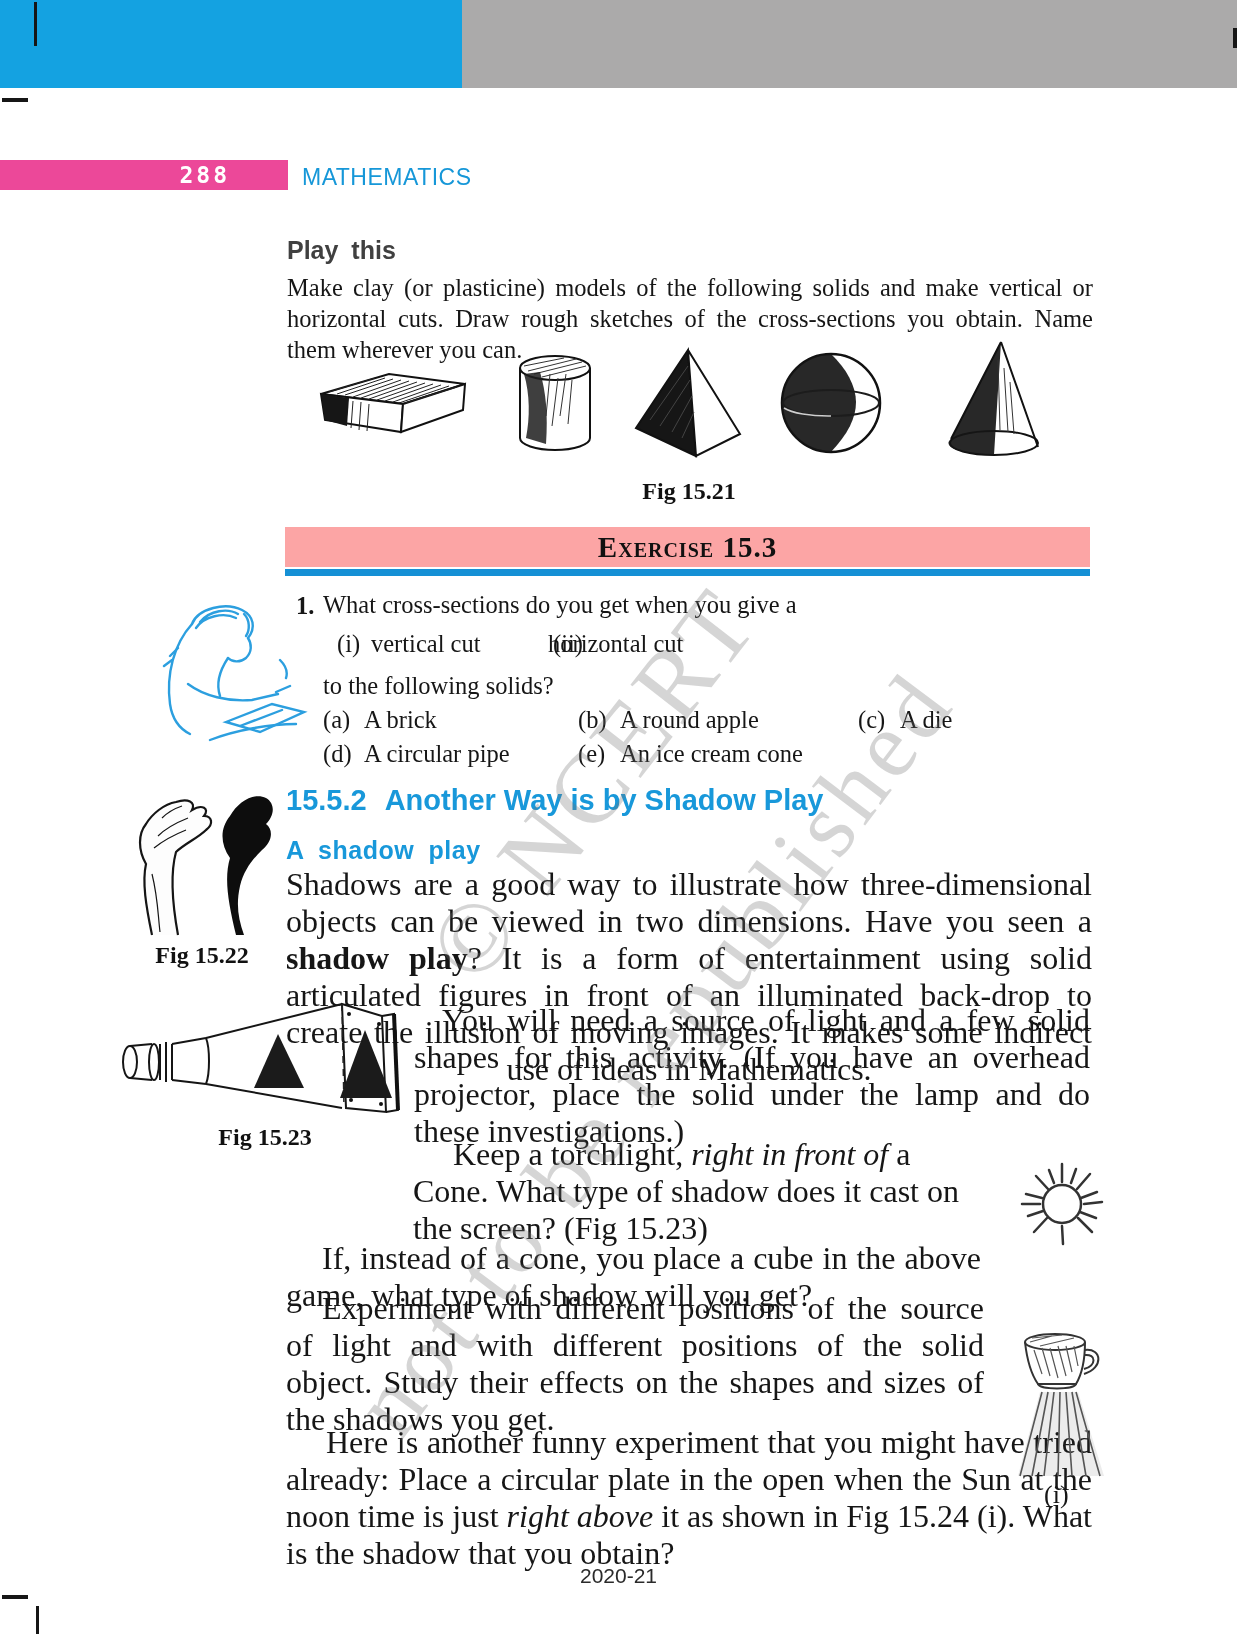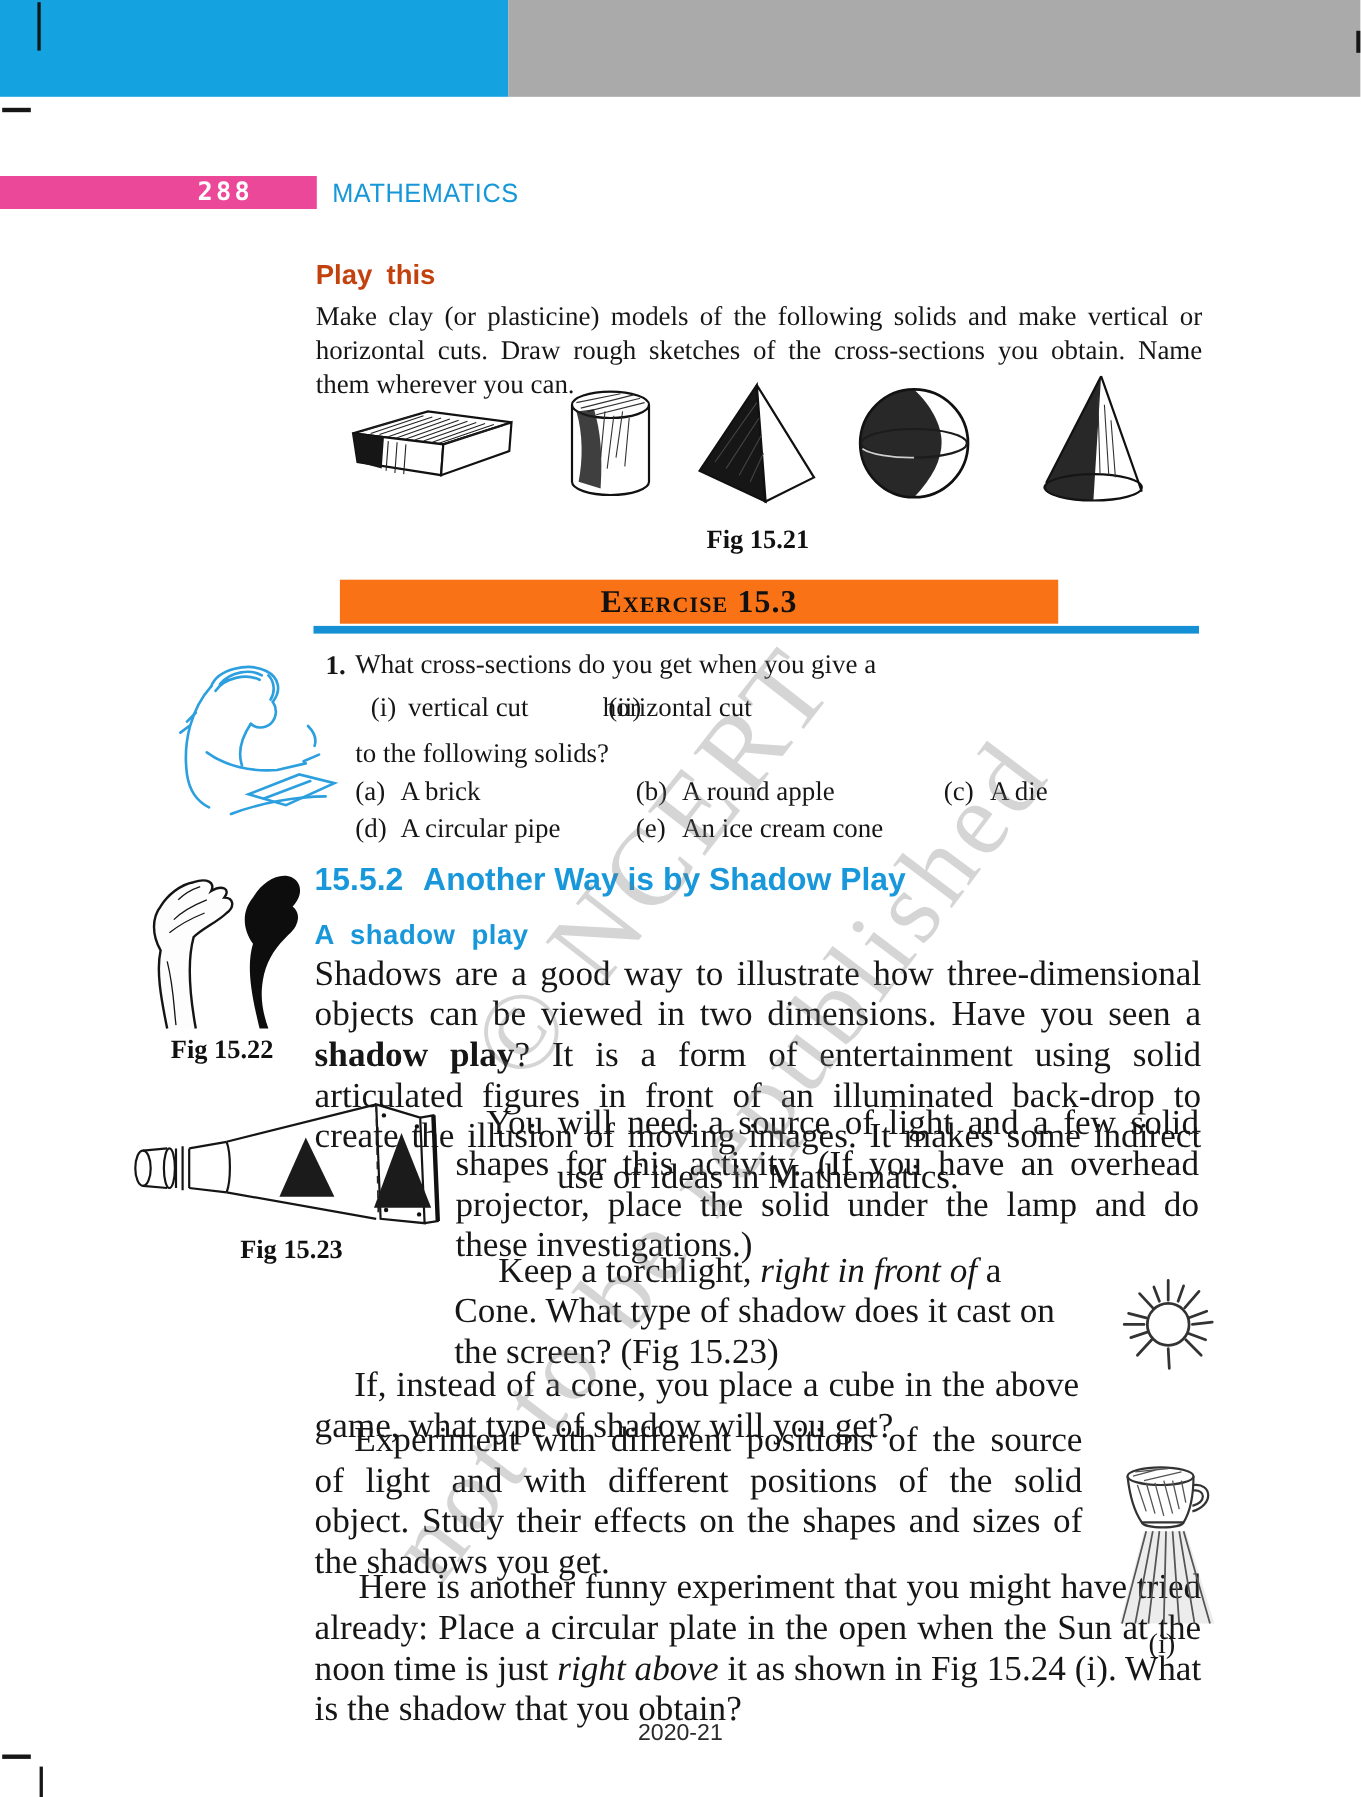--- a/index.html
+++ b/index.html
@@ -13,25 +13,25 @@
   .para{line-height:37px;font-size:32px;}
   
   .top-blue{left:0;top:0;width:462px;height:88px;background:#14A2E1;}
   .top-gray{left:462px;top:0;width:775px;height:88px;background:#ABAAAA;}
   .mark{background:#161616;}
   
   .pageband{left:0;top:160px;width:288px;height:30px;background:#ec4899;display:flex;align-items:center;justify-content:flex-end;padding-right:58px;box-sizing:border-box;}
   .pagenum{font-family:"DejaVu Sans Mono",monospace;font-weight:bold;font-size:23px;color:#ffffff;letter-spacing:3px;}
   .subject{left:302px;top:163px;font-size:24px;color:#1697D8;letter-spacing:.5px;transform:scaleX(.96);transform-origin:0 0;}
   
-  .h-playthis{left:287px;top:236px;font-size:25px;font-weight:bold;color:#c2410c;word-spacing:6px;}
+  .h-playthis{left:287px;top:236px;font-size:25px;font-weight:bold;color:#404040;word-spacing:6px;}
   .h-section{left:286px;top:784px;font-size:29px;font-weight:bold;color:#1898DA;}
   .h-sub{left:286px;top:836px;font-size:25px;font-weight:bold;color:#1898DA;word-spacing:7px;letter-spacing:.5px;}
   
-  .exband{left:285px;top:527px;width:653px;height:40px;background:#f97316;display:flex;align-items:center;justify-content:center;margin-left:24px;}
+  .exband{left:285px;top:527px;width:805px;height:40px;background:#fca5a5;display:flex;align-items:center;justify-content:center;}
   .exband .t{font-weight:bold;font-size:29px;color:#111;letter-spacing:1px;}
   .sc{font-variant:small-caps;}
   .exrule{left:285px;top:569px;width:805px;height:7px;background:#1590D5;}
   .caption{font-weight:bold;font-size:24px;color:#111;}
   .lbl{font-size:24.5px;}
   .wm{pointer-events:none;font-family:"Liberation Serif",serif;color:rgba(115,115,115,0.30);
       letter-spacing:6px;white-space:nowrap;transform-origin:0 50%;}
   .footer{left:0;top:1564px;width:1237px;text-align:center;font-family:"Liberation Sans",sans-serif;font-size:21px;color:#2a2a2a;}
   svg{display:block;}
 </style>

